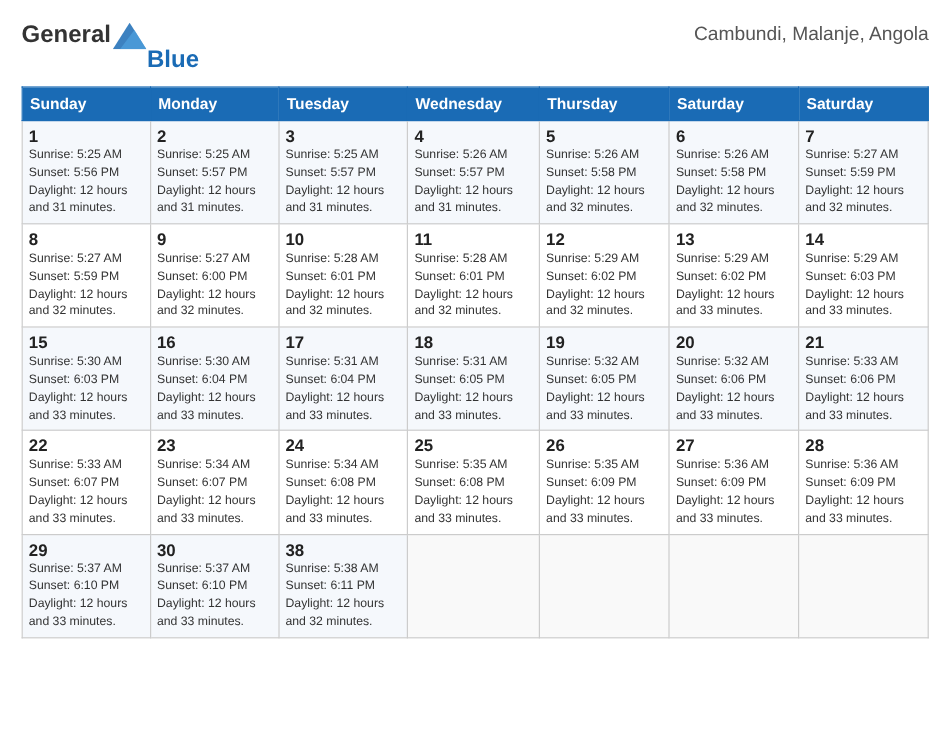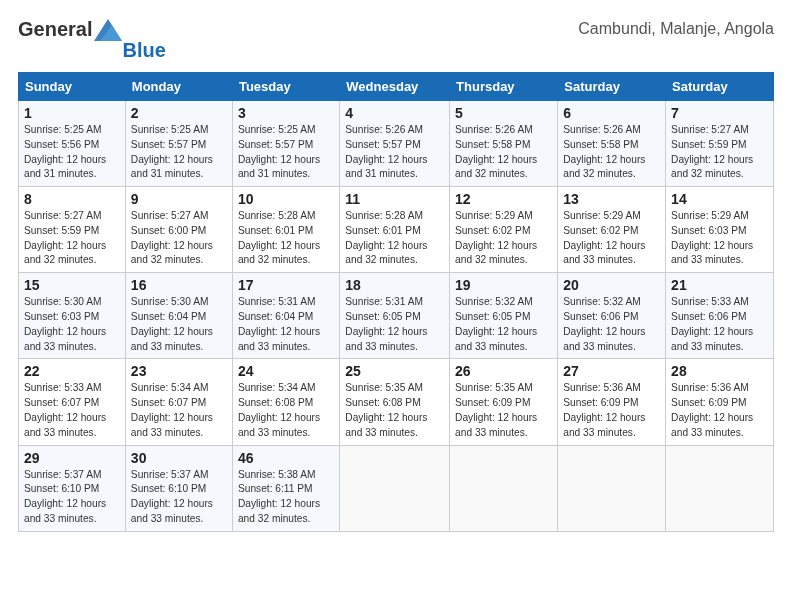--- a/index.html
+++ b/index.html
@@ -338,21 +338,21 @@
 and 33 minutes.</div>
         </td>
         <td>
           <span class="day-number">30</span>
           <div class="day-info" style="white-space: pre-line;">Sunrise: 5:37 AM
 Sunset: 6:10 PM
 Daylight: 12 hours
 and 33 minutes.</div>
         </td>
         <td>
-          <span class="day-number">46</span>
+          <span class="day-number">38</span>
           <div class="day-info" style="white-space: pre-line;">Sunrise: 5:38 AM
 Sunset: 6:11 PM
 Daylight: 12 hours
 and 32 minutes.</div>
         </td>
         <td class="empty-cell"></td>
         <td class="empty-cell"></td>
         <td class="empty-cell"></td>
         <td class="empty-cell"></td>
       </tr>

